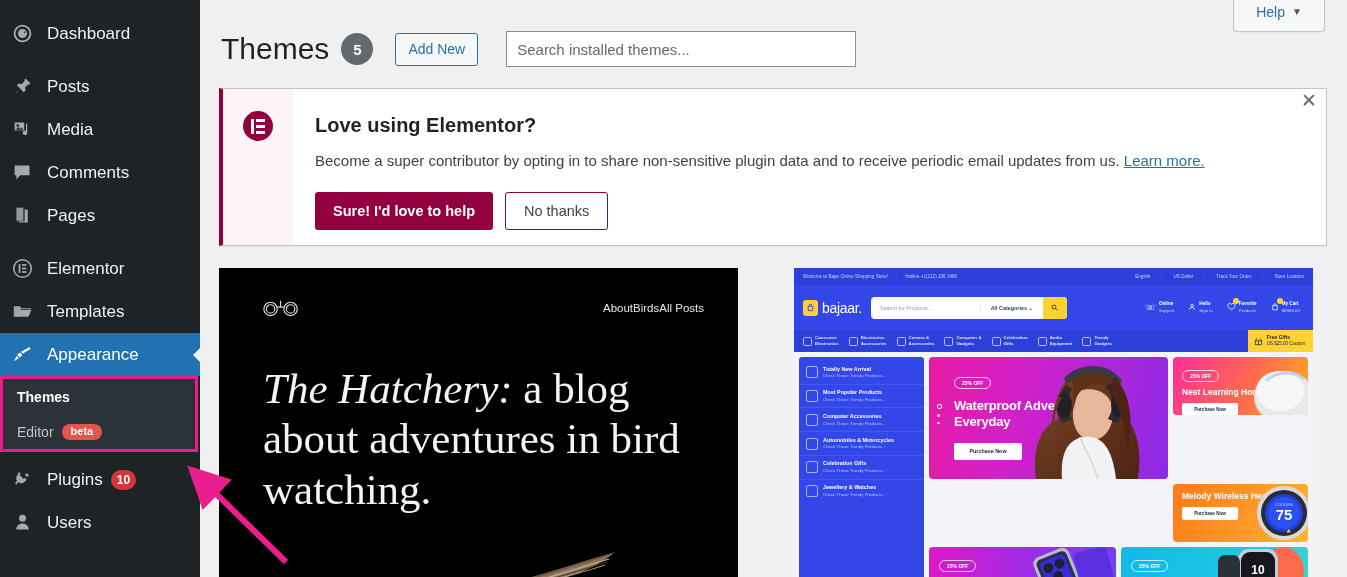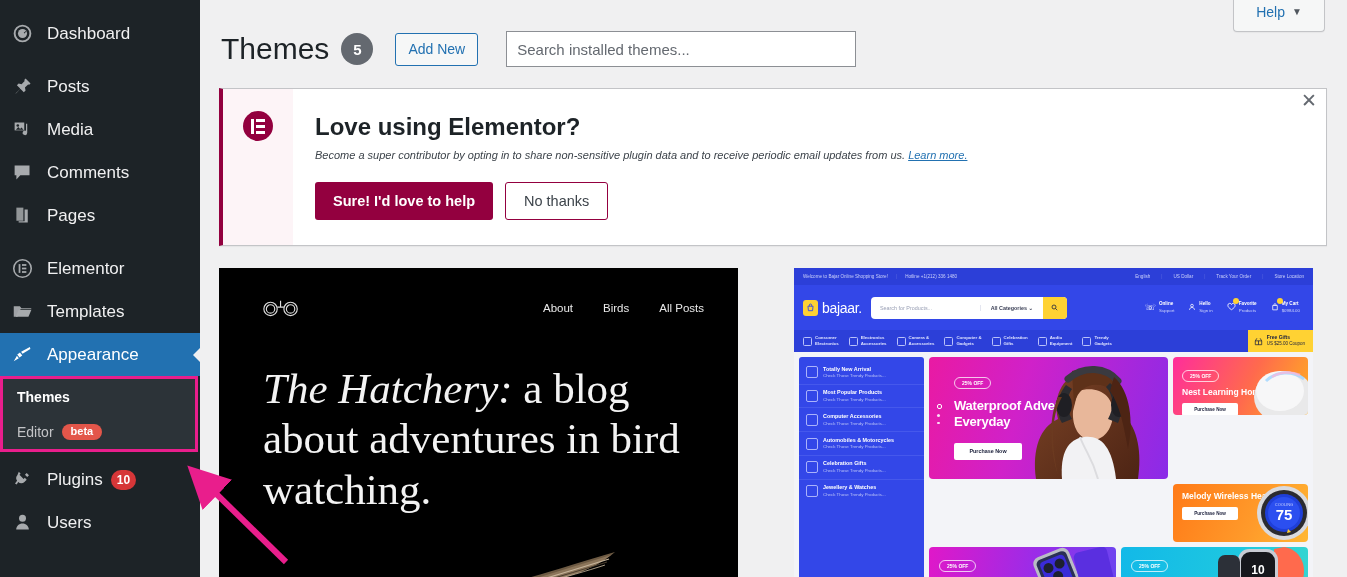--- a/index.html
+++ b/index.html
@@ -169,24 +169,24 @@
   .elementor-logo {
     width: 30px; height: 30px; border-radius: 15px;
     background: #93003f;
     display: flex; align-items: center; justify-content: center;
   }
   .elementor-logo .e-bars { display: flex; gap: 2px; align-items: center; }
   .elementor-logo .e-bar-v { width: 3px; height: 15px; background: #fff; }
   .elementor-logo .e-bar-h { display: flex; flex-direction: column; gap: 3px; }
   .elementor-logo .e-bar-h i { display: block; width: 9px; height: 3px; background: #fff; }
   #notice-body { flex: 1 1 auto; padding: 24px 20px 0 22px; position: relative; }
-  #notice-title { font-size: 24px; font-weight: bold; color: #1d2327; line-height: 1.2; }
+  #notice-title { font-size: 20px; font-weight: bold; color: #1d2327; line-height: 1.2; }
   #notice-text {
-    margin-top: 5px;
-    font-size: 11px; color: #3c434a; line-height: 1.5; font-style: italic;
+    margin-top: 13px;
+    font-size: 15px; color: #3c434a; line-height: 1.5;
   }
   #notice-link { color: #2271b1; text-decoration: underline; }
   #notice-actions { margin-top: 19px; display: flex; gap: 12px; align-items: center; }
   #btn-primary {
     height: 38px; padding: 0 18px;
     background: #93003f; color: #fff;
     border: none; border-radius: 3px;
     font-size: 14.5px; font-weight: bold; font-family: inherit;
     cursor: pointer;
   }
@@ -219,21 +219,21 @@
 
   
   #hatchery { background: #000; color: #fff; }
   #hatch-nav {
     display: flex; align-items: center;
     padding: 30px 34px 0 42px;
   }
   #hatch-logo { width: 42px; height: 20px; }
   #hatch-links {
     margin-left: auto;
-    display: flex; gap: 30px;
+    display: flex; 
     font-size: 11.5px; color: #e8e8e8;
     font-family: "Liberation Sans", sans-serif;
   }
   #hatch-heading {
     margin: 46px 0 0 44px;
     width: 420px;
     font-family: "Liberation Serif", serif;
     font-size: 43px;
     line-height: 1.17;
     color: #f3f3f3;

